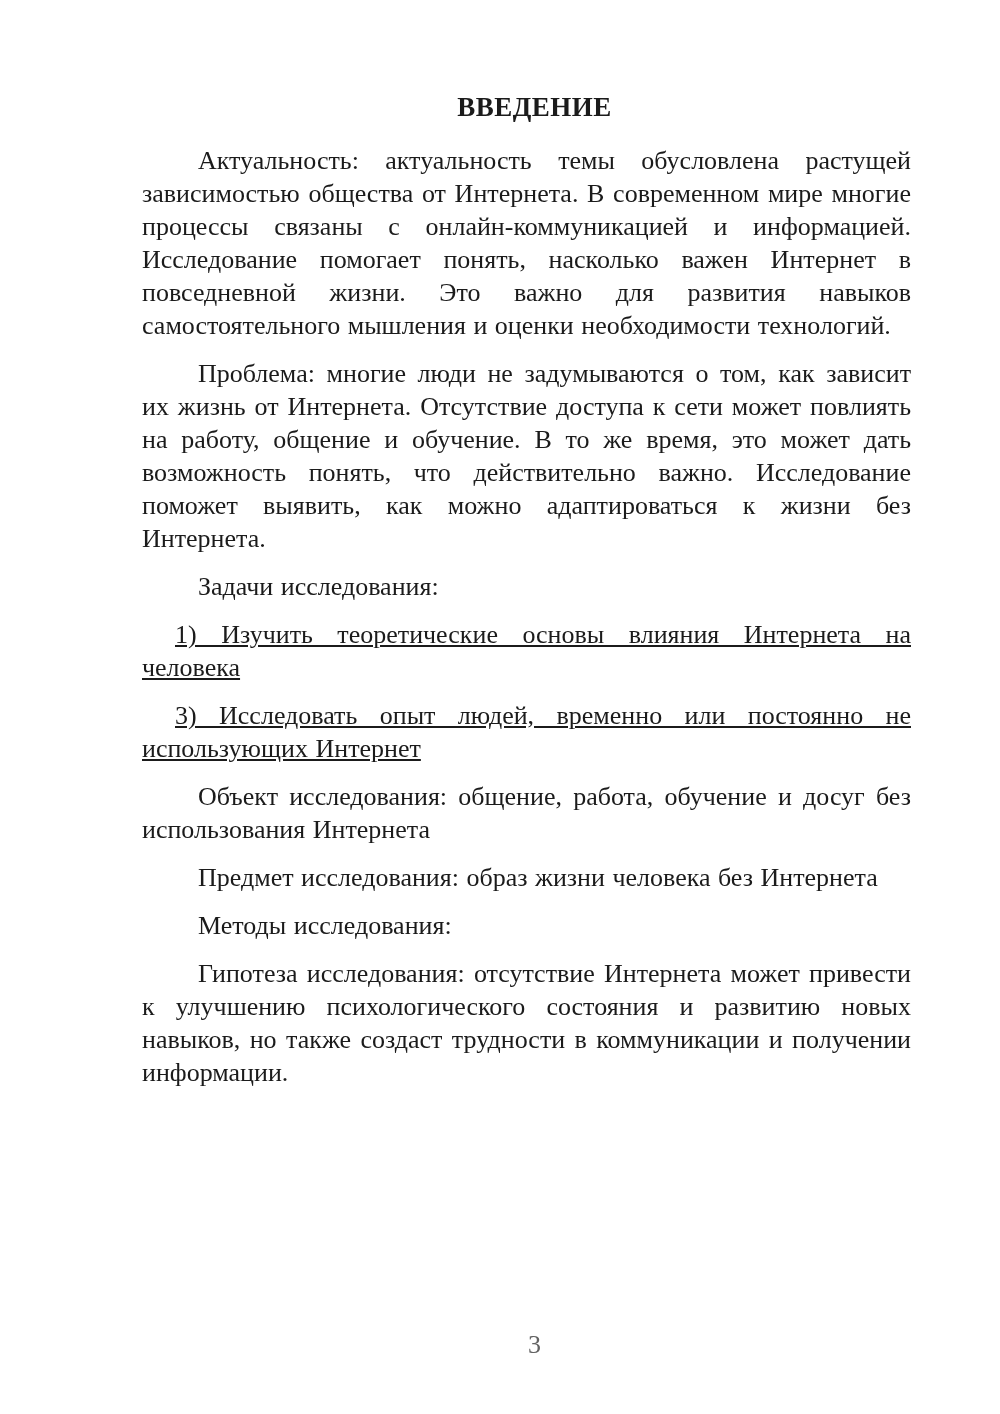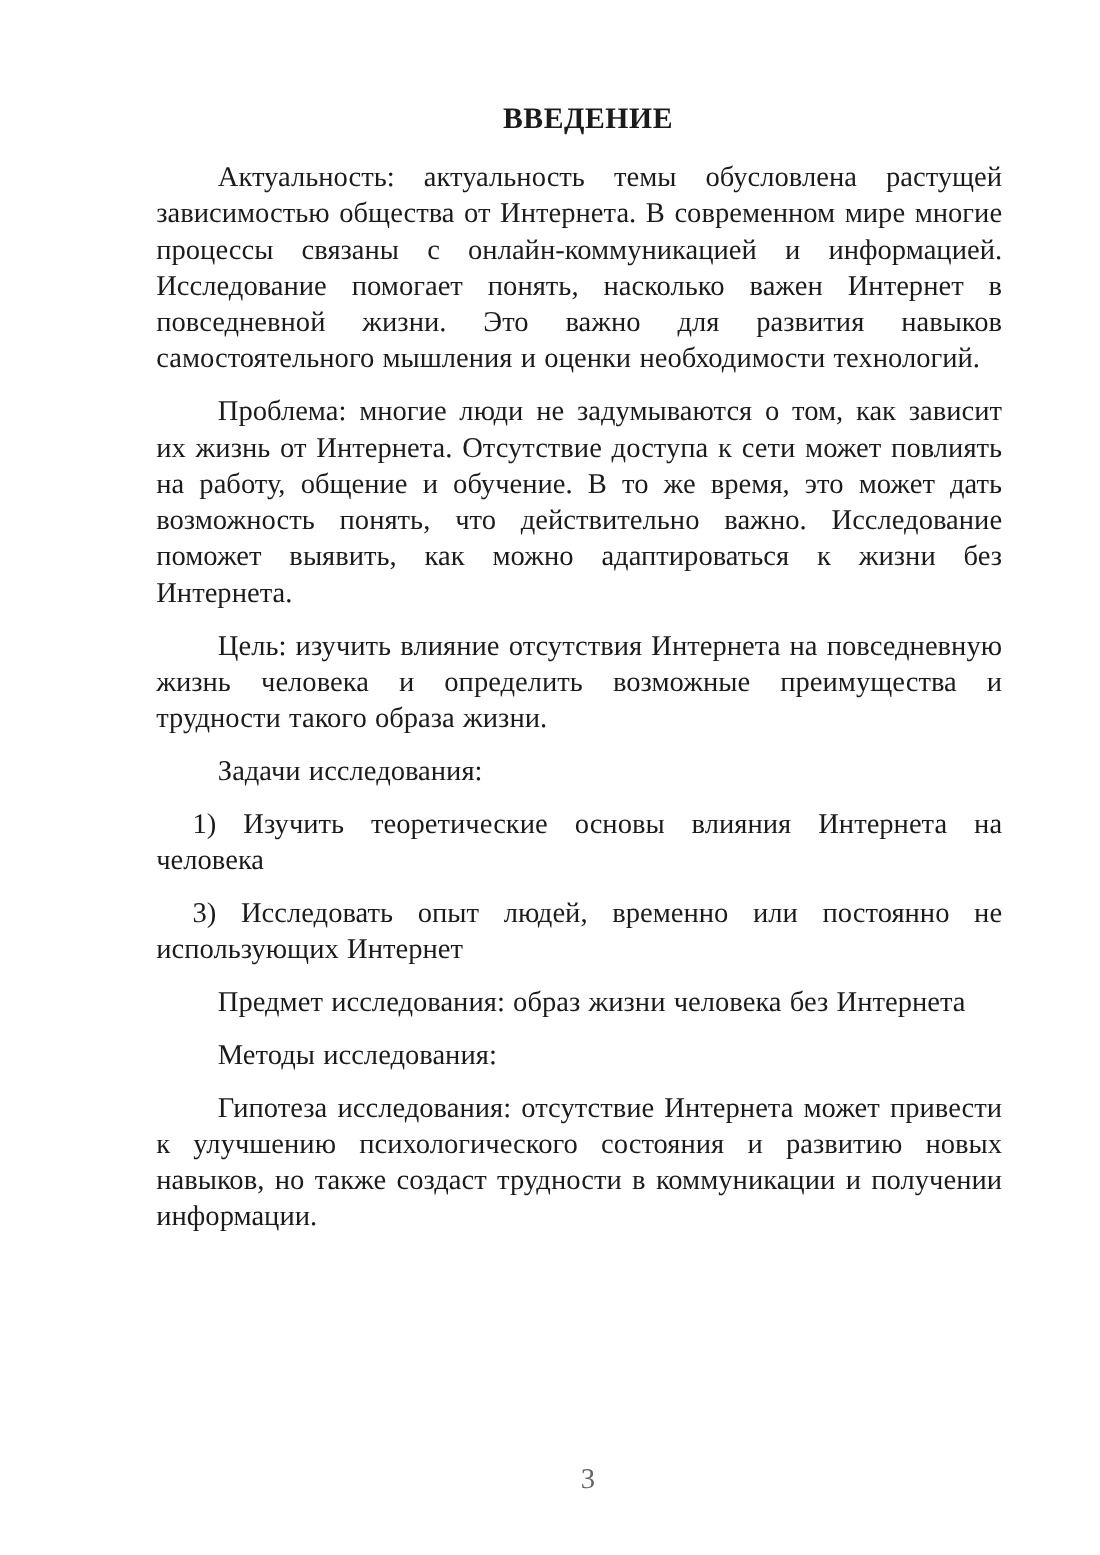--- a/index.html
+++ b/index.html
@@ -36,43 +36,44 @@
     line-height: 33px;
     margin: 0 16px 15px 0;
     text-align: justify;
     word-spacing: 1px;
   }
   .content p.body {
     text-indent: 56px;
   }
   .content p.list {
     text-indent: 33px;
+    text-decoration: underline;
   }
   .page-number {
     position: absolute;
     top: 1328px;
     left: 142px;
     width: 785px;
     text-align: center;
     font-size: 26px;
     line-height: 33px;
     color: #636363;
   }
 </style>
 </head>
 <body style="background: rgb(255, 255, 255); color: rgb(27, 27, 27);">
 
 <div class="page">
   <h1 class="doc-title">ВВЕДЕНИЕ</h1>
   <div class="content" id="content">
       <p class="body">Актуальность: актуальность темы обусловлена растущей зависимостью общества от Интернета. В современном мире многие процессы связаны с онлайн-коммуникацией и информацией. Исследование помогает понять, насколько важен Интернет в повседневной жизни. Это важно для развития навыков самостоятельного мышления и оценки необходимости технологий.</p>
       <p class="body">Проблема: многие люди не задумываются о том, как зависит их жизнь от Интернета. Отсутствие доступа к сети может повлиять на работу, общение и обучение. В то же время, это может дать возможность понять, что действительно важно. Исследование поможет выявить, как можно адаптироваться к жизни без Интернета.</p>
-      <p class="body">Цель: изучить влияние отсутствия Интернета на повседневную жизнь человека и определить возможные преимущества и трудности такого образа жизни.</p>
       <p class="body">Задачи исследования:</p>
       <p class="list">1) Изучить теоретические основы влияния Интернета на человека</p>
       <p class="list">3) Исследовать опыт людей, временно или постоянно не использующих Интернет</p>
+      <p class="body">Объект исследования: общение, работа, обучение и досуг без использования Интернета</p>
       <p class="body">Предмет исследования: образ жизни человека без Интернета</p>
       <p class="body">Методы исследования:</p>
       <p class="body">Гипотеза исследования: отсутствие Интернета может привести к улучшению психологического состояния и развитию новых навыков, но также создаст трудности в коммуникации и получении информации.</p>
     </div>
 </div>
 
 <div class="page-number" style="color: rgb(99, 99, 99);">3</div>
 
 </body></html>

